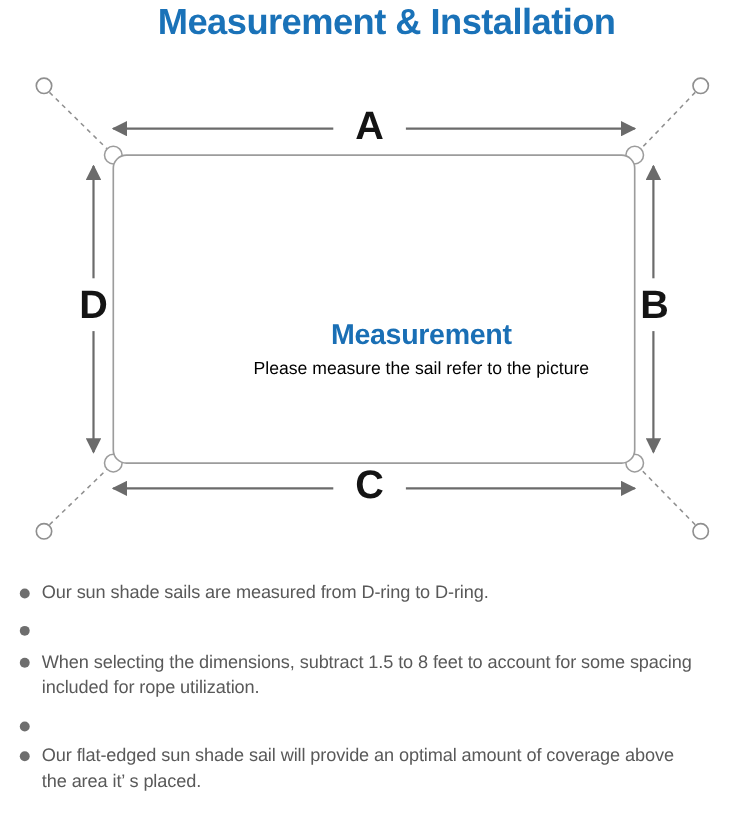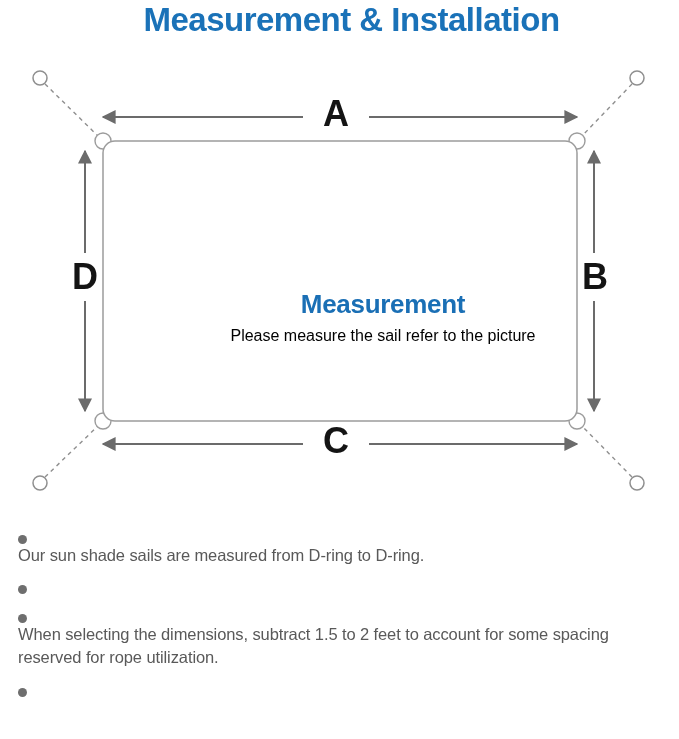--- a/index.html
+++ b/index.html
@@ -23,21 +23,21 @@
     font-size:26px;font-weight:700;color:#1a6fb5;margin:0;letter-spacing:-0.3px;
   }
   .center-text .subtitle{
     font-size:16px;color:#000000;margin:7px 0 0 0;
   }
   .bullets{
     position:absolute;top:528px;left:18px;width:652px;
     list-style:none;margin:0;padding:0;
   }
   .bullets li{
-    display:flex;align-items:flex-start;margin:0 0 11px 0;flex-direction:column;
+    display:flex;align-items:flex-start;margin:0 0 11px 0;
   }
   .bullets li .dot{
     flex:0 0 auto;width:9px;height:9px;border-radius:50%;
     background:#6e6e6e;margin:7px 11px 0 0;
   }
   .bullets li .txt{
     font-size:16.5px;line-height:1.38;color:#595959;letter-spacing:-0.1px;
   }
   .bullets li .txt span{display:block;}
   .bullets li.gap2{margin-bottom:13px;}
@@ -107,22 +107,29 @@
       <span class="txt">
         <span>Our sun shade sails are measured from D-ring to D-ring.</span>
       </span>
     </li>
     <li class="gap2">
       <span class="dot"></span>
     </li>
     <li class="gap2">
       <span class="dot"></span>
       <span class="txt">
-        <span>When selecting the dimensions, subtract 1.5 to 2 feet to account for some spacing</span>
-        <span>reserved for rope utilization.</span>
+        <span>When selecting the dimensions, subtract 1.5 to 8 feet to account for some spacing</span>
+        <span>included for rope utilization.</span>
       </span>
     </li>
     <li>
       <span class="dot"></span>
+    </li>
+    <li>
+      <span class="dot"></span>
+      <span class="txt">
+        <span>Our flat-edged sun shade sail will provide an optimal amount of coverage above</span>
+        <span>the area it’ s placed.</span>
+      </span>
     </li>
   </ul>
 
 </div>
 
 </body></html>

